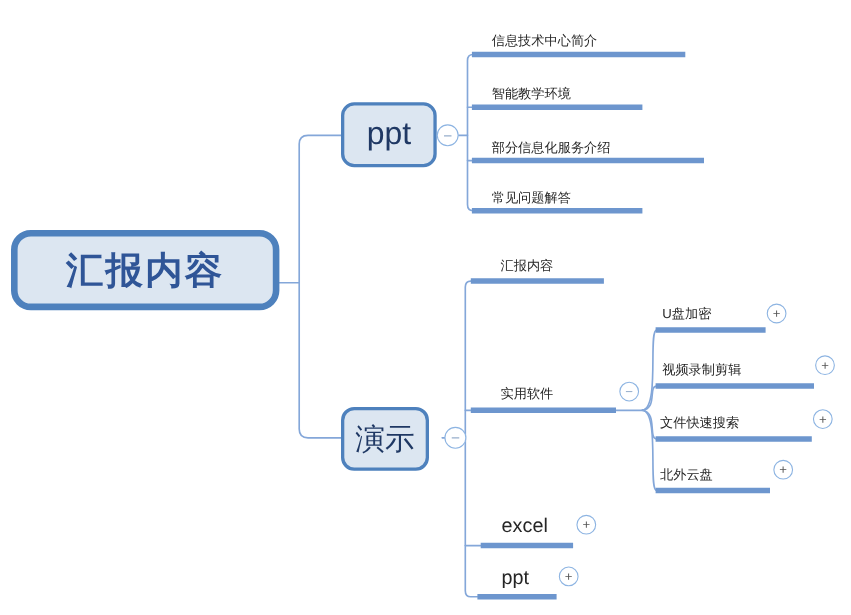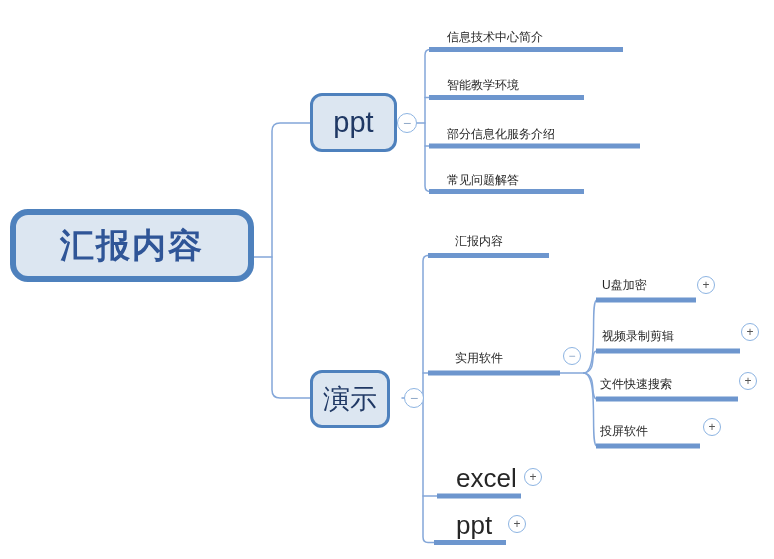--- a/index.html
+++ b/index.html
@@ -19,21 +19,21 @@
     left:10px;top:209px;width:244px;height:73px;
     border-width:6px;border-radius:18px;
     font-size:34px;font-weight:bold;color:#2F5597;letter-spacing:2px;
   }
   .node-ppt{left:310px;top:93px;width:87px;height:59px;font-size:29px;}
   .node-yanshi{left:310px;top:370px;width:80px;height:58px;font-size:27px;}
   .leaf{
     position:absolute;z-index:2;white-space:nowrap;
     font-size:12px;color:#262626;line-height:24px;cursor:default;
   }
-  .leaf.latin{font-size:26px;}
+  .leaf.latin{font-size:18px;}
   .toggle{
     position:absolute;z-index:3;box-sizing:border-box;
     width:20px;height:20px;border-radius:50%;
     border:1px solid #8DB4E2;background:#ffffff;
     display:flex;align-items:center;justify-content:center;
     font-size:14px;line-height:1;cursor:pointer;
   }
   .toggle.small{width:18px;height:18px;font-size:12px;}
   .toggle.minus{color:#8FA8C8;}
   .toggle.plus{color:#555555;}
@@ -87,21 +87,21 @@
   <div class="leaf" style="left:447px;top:168px">常见问题解答</div>
 
   <div class="leaf" style="left:455px;top:229px">汇报内容</div>
   <div class="leaf" style="left:455px;top:346px">实用软件</div>
   <div class="leaf latin" style="left:456px;top:466px">excel</div>
   <div class="leaf latin" style="left:456px;top:513px">ppt</div>
 
   <div class="leaf" style="left:602px;top:273px">U盘加密</div>
   <div class="leaf" style="left:602px;top:324px">视频录制剪辑</div>
   <div class="leaf" style="left:600px;top:372px">文件快速搜索</div>
-  <div class="leaf" style="left:600px;top:419px">投屏软件</div>
+  <div class="leaf" style="left:600px;top:419px">北外云盘</div>
 
   <div class="toggle minus" style="left:397px;top:113px">−</div>
   <div class="toggle minus" style="left:404px;top:388px">−</div>
   <div class="toggle minus small" style="left:563px;top:347px">−</div>
   <div class="toggle plus small" style="left:697px;top:276px">+</div>
   <div class="toggle plus small" style="left:741px;top:323px">+</div>
   <div class="toggle plus small" style="left:739px;top:372px">+</div>
   <div class="toggle plus small" style="left:703px;top:418px">+</div>
   <div class="toggle plus small" style="left:524px;top:468px">+</div>
   <div class="toggle plus small" style="left:508px;top:515px">+</div>

